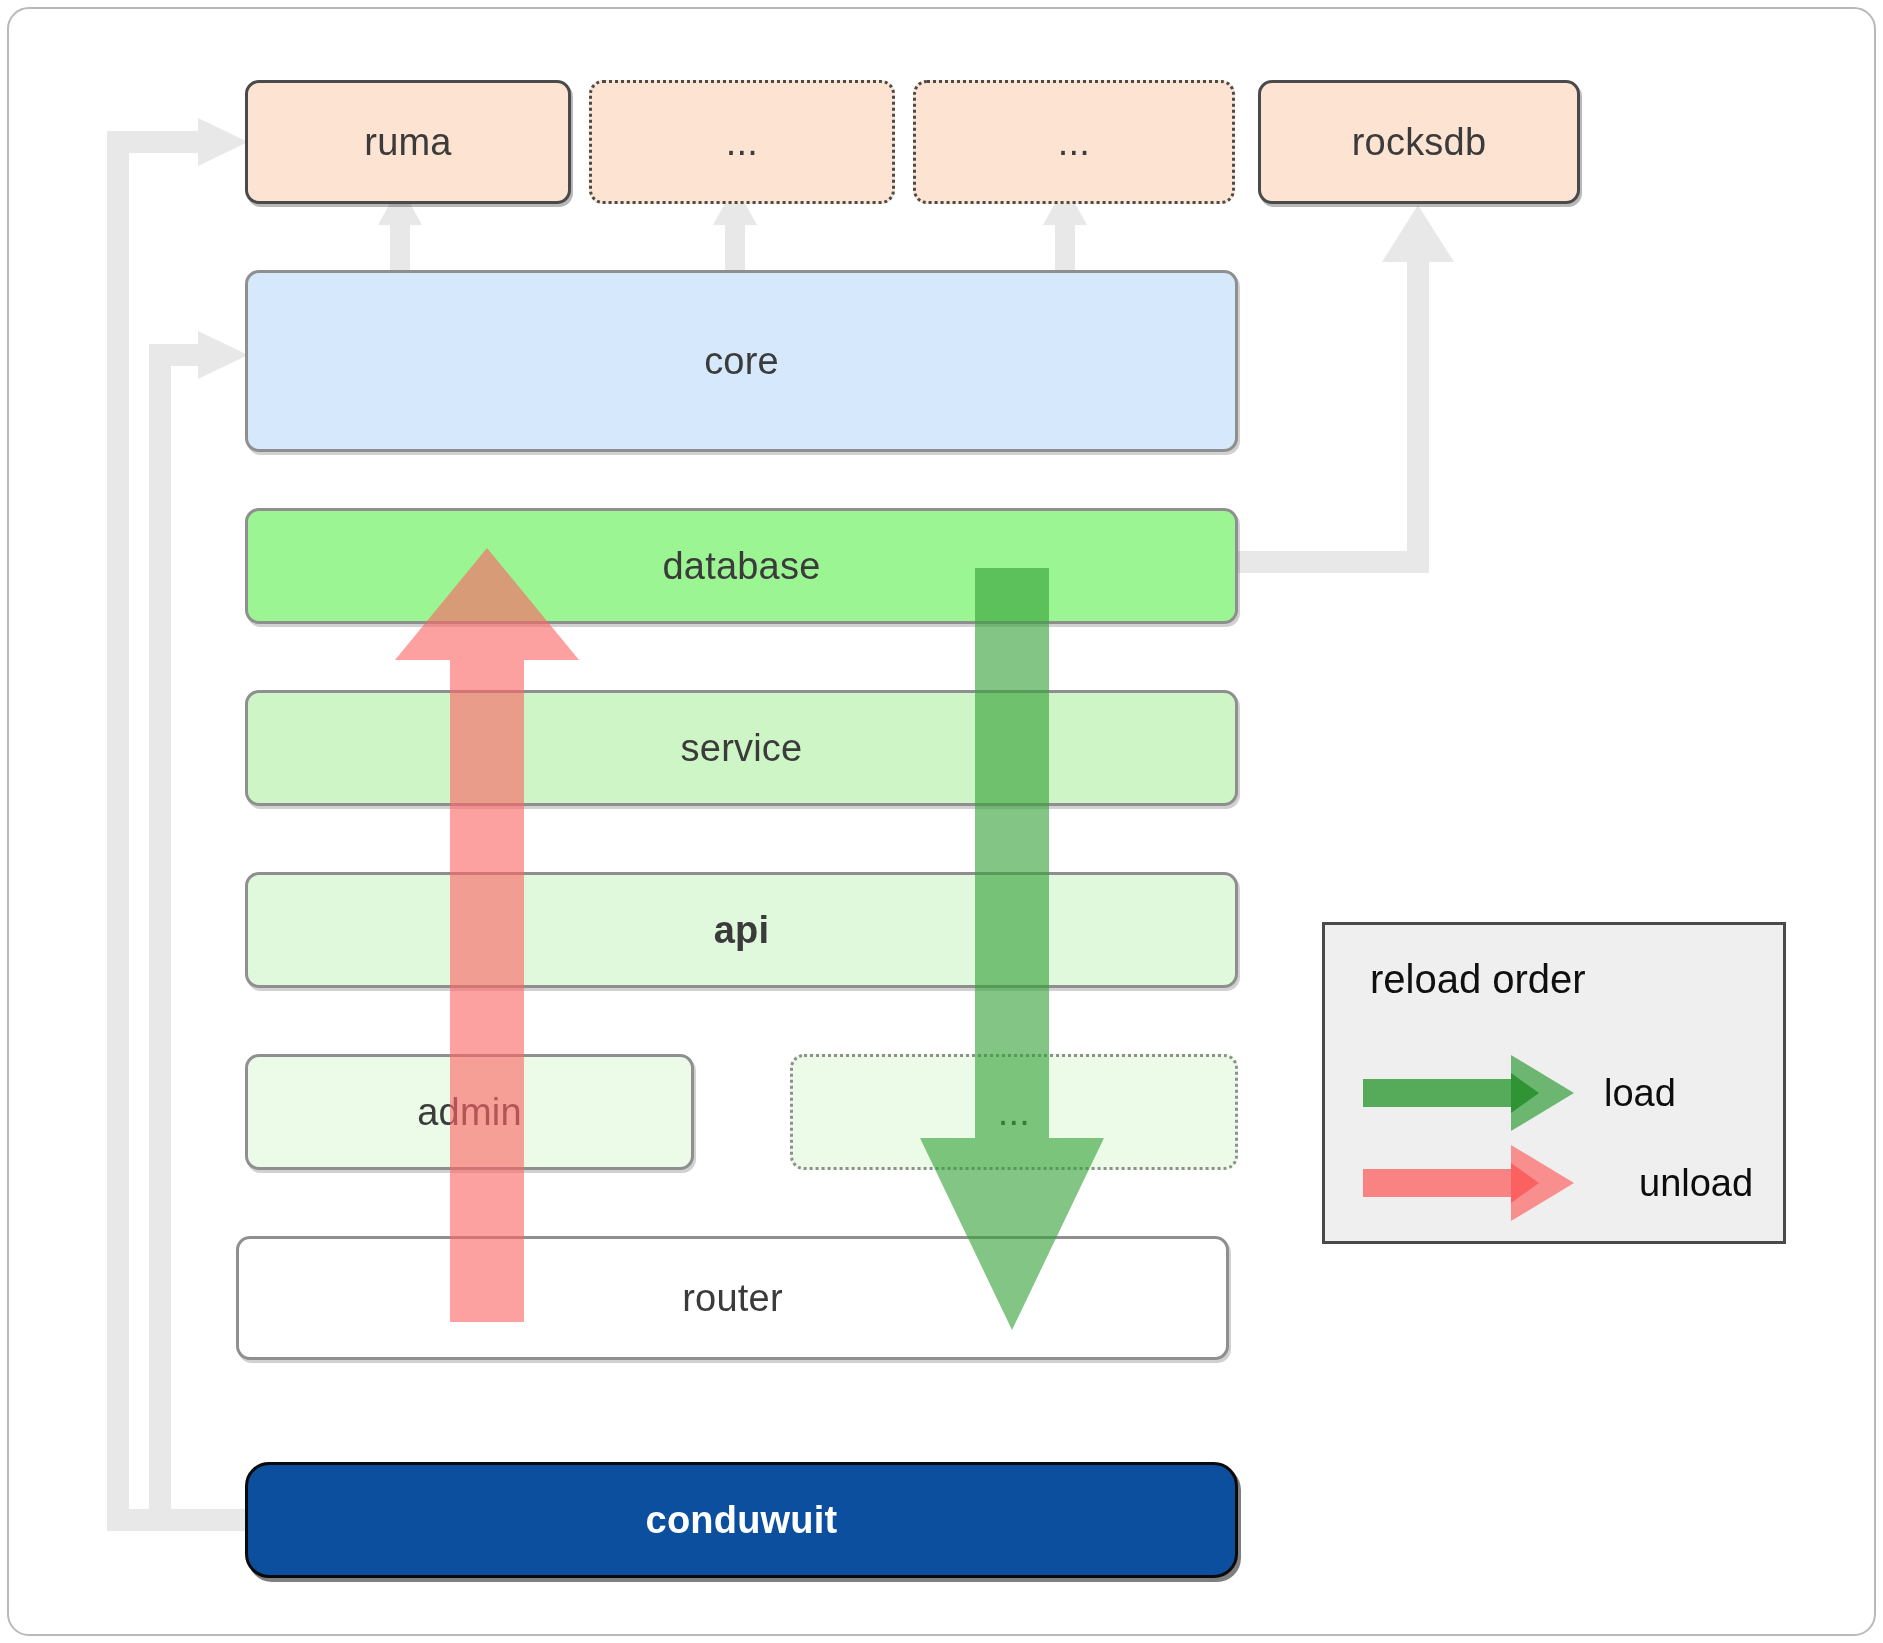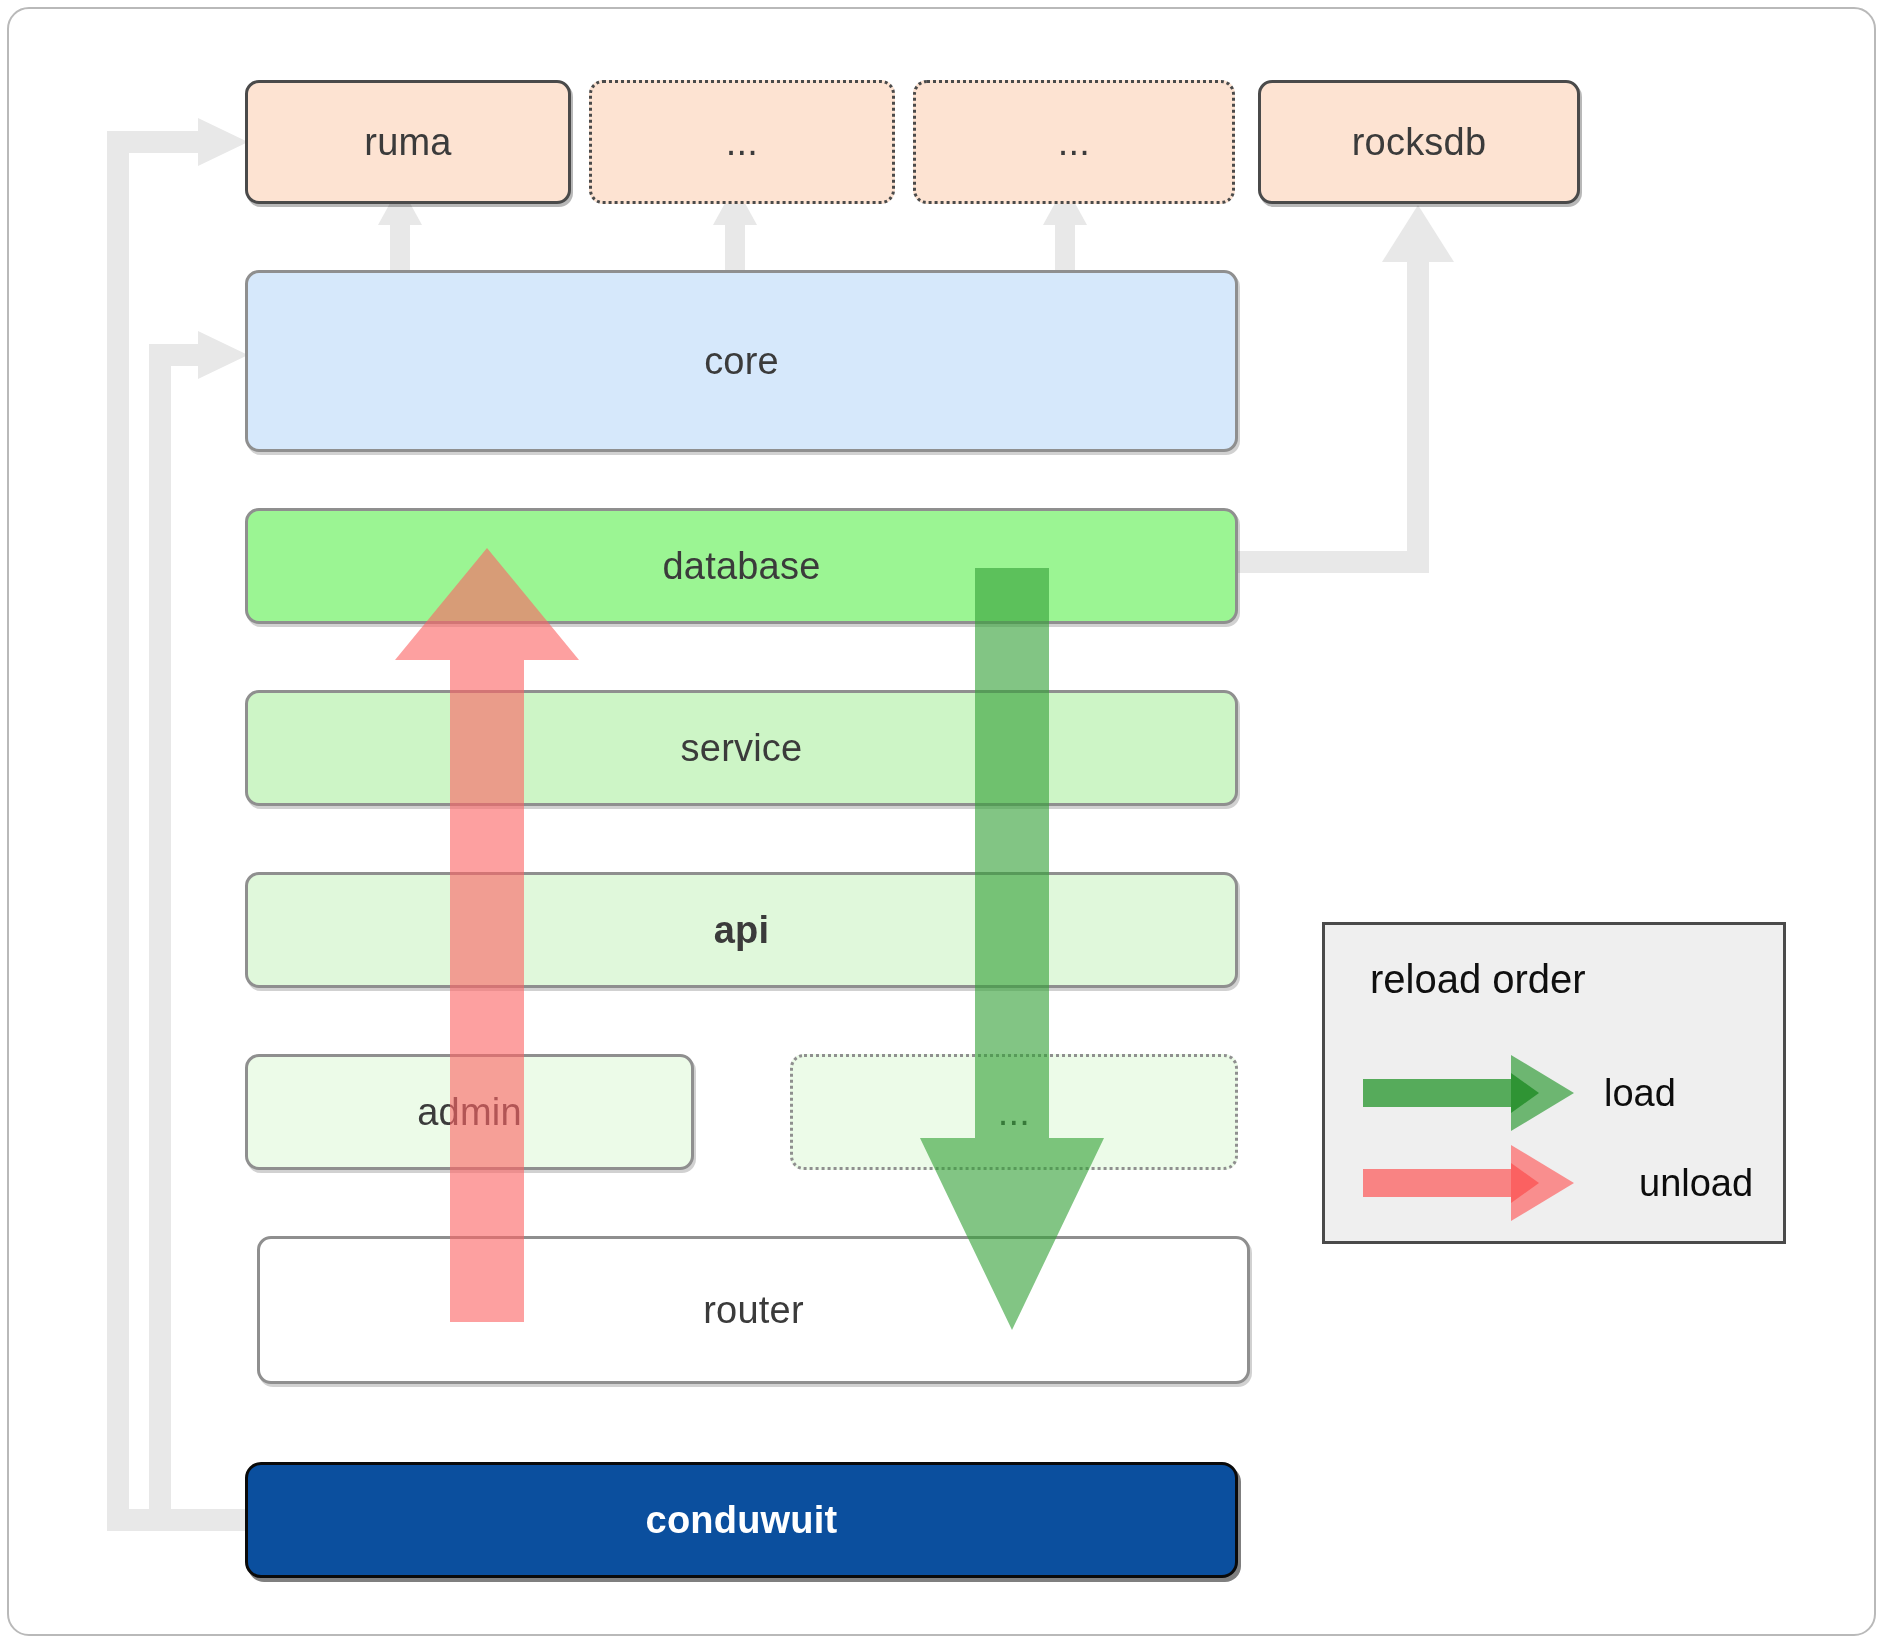--- a/index.html
+++ b/index.html
@@ -58,21 +58,21 @@
   .c-database { background:#9bf593; }
   .c-service  { background:#cdf5c6; }
   .c-api      { background:#e0f8db; }
   .c-admin    { background:#ecfbe8; }
   .c-dots     { background:#ecfbe8; }
   .c-router   { background:#ffffff; }
 
   .root {
     background:#0b4f9e;
     border: 3px solid #0a0a0a;
-    border-radius: 16px;
+    border-radius: 24px;
     color:#ffffff;
     font-weight: 700;
     box-shadow: 3px 4px 0 rgba(0,0,0,.5);
   }
 
   
   #wires { position:absolute; left:0; top:0; width:1883px; height:1643px; z-index:2; }
   #bigarrows { position:absolute; left:0; top:0; width:1883px; height:1643px; z-index:5; pointer-events:none; }
 
   
@@ -178,21 +178,21 @@
   </div>
 
   <div class="node layer c-admin" style="left:245px; top:1054px; width:449px; height:116px;">
     <span class="lbl">admin</span>
   </div>
 
   <div class="node layer dotted c-dots" style="left:790px; top:1054px; width:448px; height:116px;">
     <span class="lbl">...</span>
   </div>
 
-  <div class="node layer c-router" style="left:257px; top:1236px; width:993px; height:148px;">
+  <div class="node layer c-router" style="left:236px; top:1236px; width:993px; height:124px;">
     <span class="lbl">router</span>
   </div>
 
   <div class="node root" style="left:245px; top:1462px; width:993px; height:116px;">
     <span class="lbl">conduwuit</span>
   </div>
 
   <svg id="bigarrows" viewBox="0 0 1883 1643" xmlns="http://www.w3.org/2000/svg">
 
     <g opacity="0.62">

